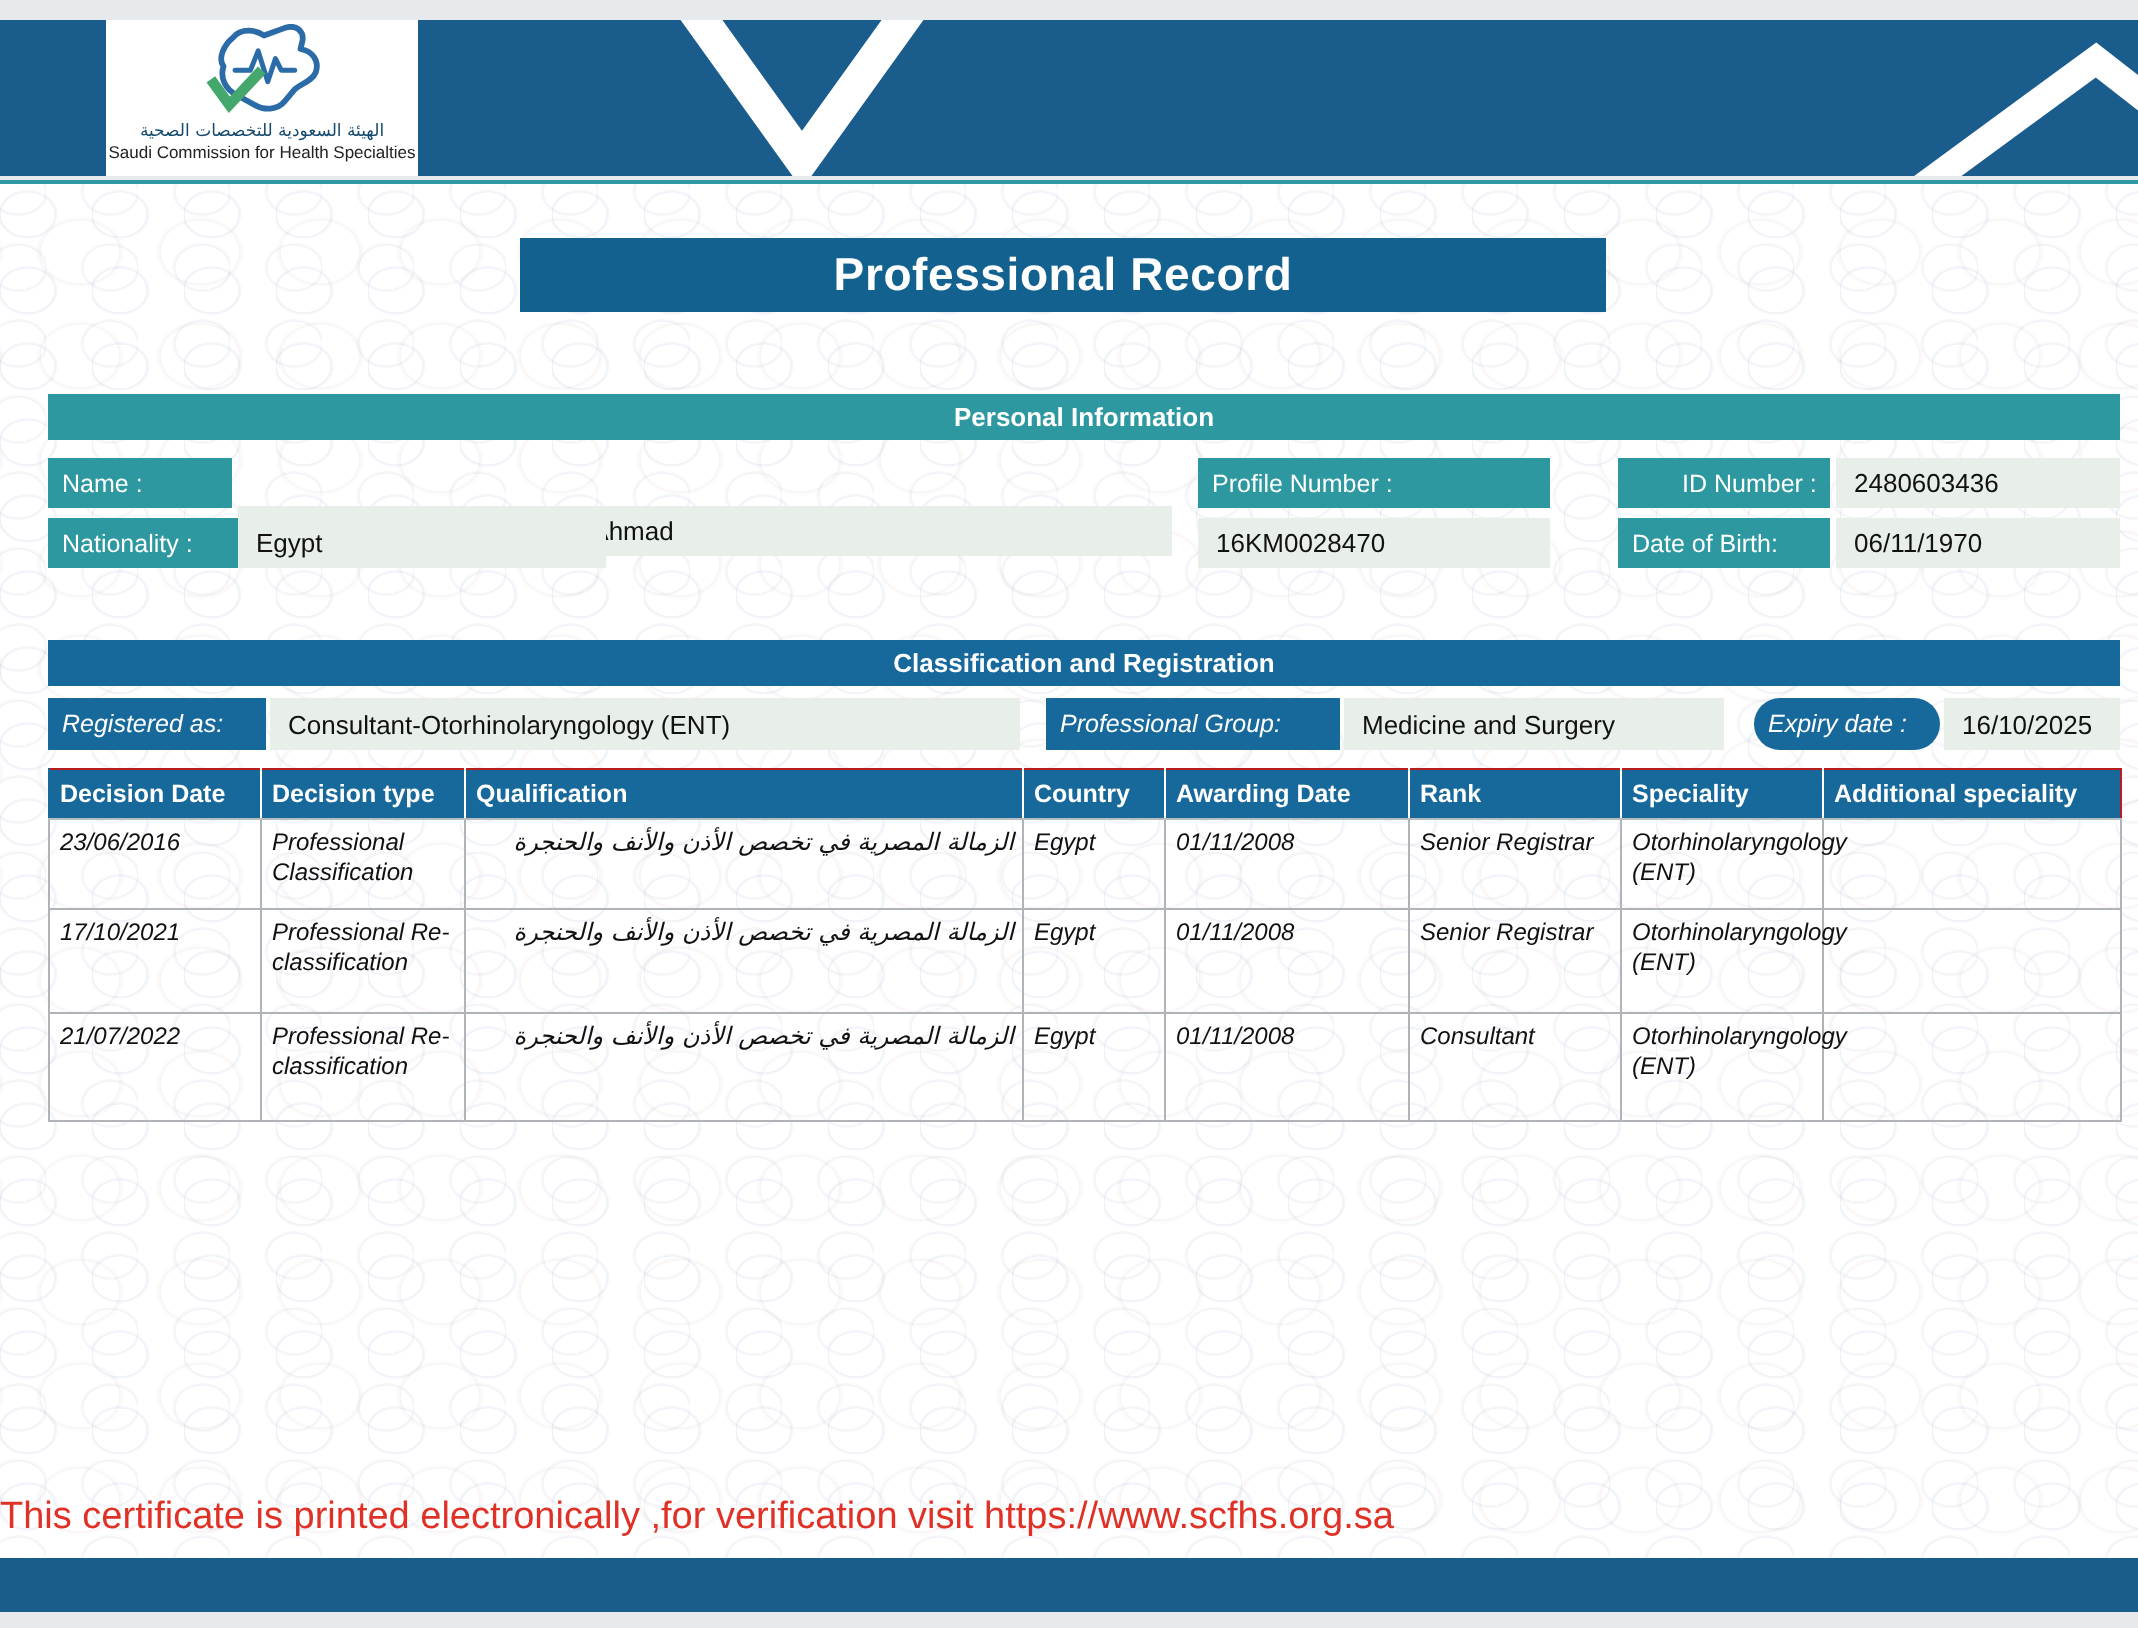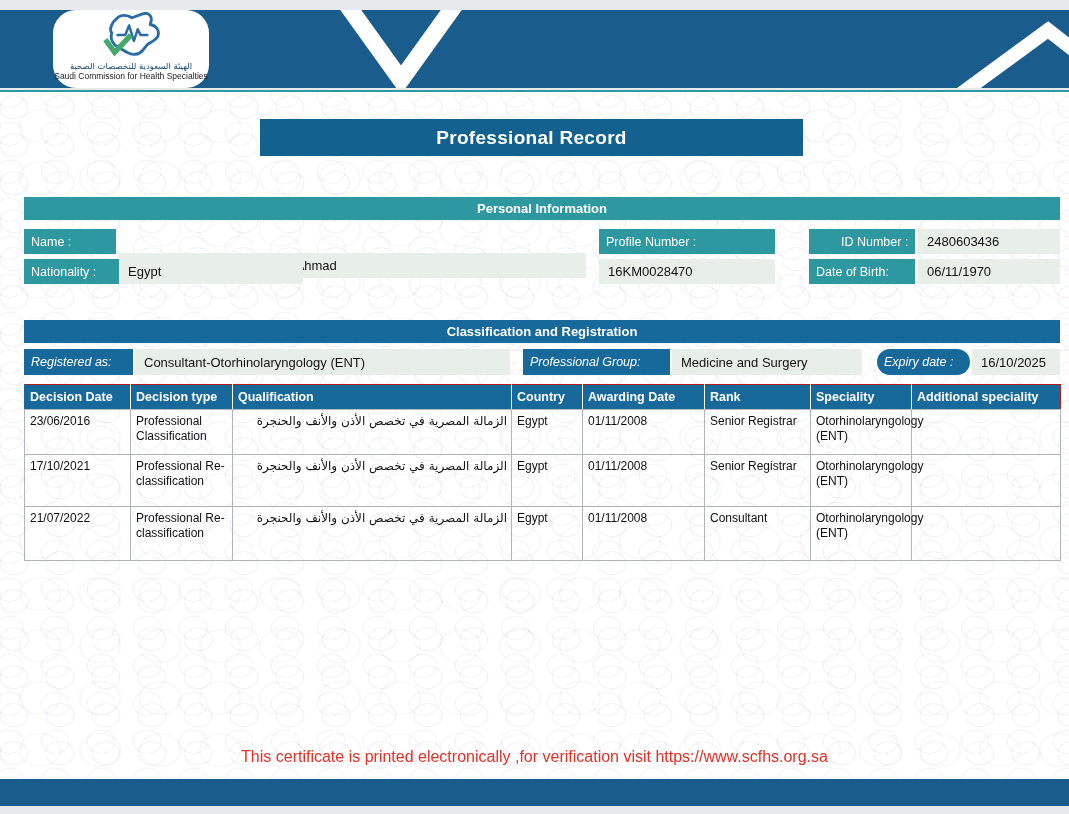--- a/index.html
+++ b/index.html
@@ -24,30 +24,29 @@
   
   .band{
     position:absolute;left:0;top:10px;width:1069px;height:78px;
     background:#1a5d8d;overflow:hidden;
   }
   .band-decor{position:absolute;left:0;top:0;}
   .logo-box{
     position:absolute;left:53px;top:10px;width:156px;height:78px;
     background:#ffffff;display:flex;flex-direction:column;align-items:center;justify-content:flex-start;
     z-index:2;
-    border-radius:23px;
   }
   .logo-svg{margin-top:2px;}
   .logo-ar{font-size:8.5px;color:#14496e;line-height:1.15;font-family:"DejaVu Sans",sans-serif;}
   .logo-en{font-size:8.5px;color:#222;line-height:1.15;}
   .teal-rule{position:absolute;left:0;top:90px;width:1069px;height:2px;background:#2e99a4;}
   
   .title-banner{
     position:absolute;left:260px;top:119px;width:543px;height:37px;
-    background:#13618f;color:#fff;font-weight:bold;font-size:19px;
+    background:#13618f;color:#fff;font-weight:bold;font-size:23px;
     display:flex;align-items:center;justify-content:center;letter-spacing:.3px;
   }
   
   .section-band{
     position:absolute;left:24px;width:1036px;height:23px;color:#fff;font-weight:bold;font-size:13px;
     display:flex;align-items:center;justify-content:center;
   }
   .band-teal{background:#2d98a0;top:197px;}
   .band-blue{background:#17699c;top:320px;}
   
@@ -64,28 +63,28 @@
     border-collapse:collapse;table-layout:fixed;font-size:12px;color:#111;
   }
   table.decisions th{
     background:#17699c;color:#fff;font-weight:bold;text-align:left;
     padding:3px 4px 3px 5px;border-left:1px solid #fff;border-bottom:1px solid #b9bcbf;
     font-size:12.5px;height:18px;white-space:nowrap;overflow:hidden;
   }
   table.decisions th:first-child{border-left:1px solid #17699c;}
   table.decisions td{
     vertical-align:top;padding:4px 4px 10px 5px;
-    border:1px solid #b0b4b8;background:transparent;line-height:1.25;
+    border:1px solid #b0b4b8;background:transparent;line-height:1.25;font-style:italic;
   }
   table.decisions{border:1px solid #b91c1c;}
   td.ar{direction:rtl;text-align:right;font-family:"DejaVu Sans",sans-serif;font-size:12px;}
   
   .notice{
-    position:absolute;left:0;top:748px;width:1069px;text-align:center;
-    color:#e03127;font-size:16px;
+    position:absolute;left:0;top:748px;width:1069px;text-align:left;
+    color:#e03127;font-size:19px;
   }
   .bottom-bar{position:absolute;left:0;top:779px;width:1069px;height:27px;background:#1a5d8d;}
 </style>
 </head>
 <body>
 
 <div class="page">
 
   <div class="content-bg"></div>
 

